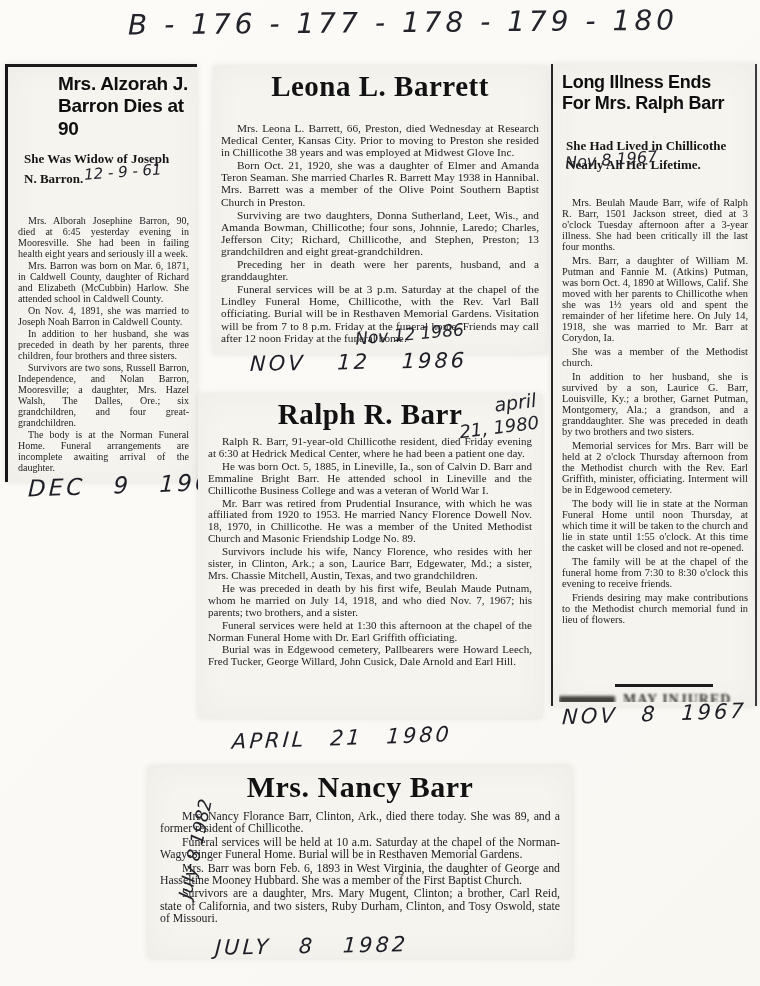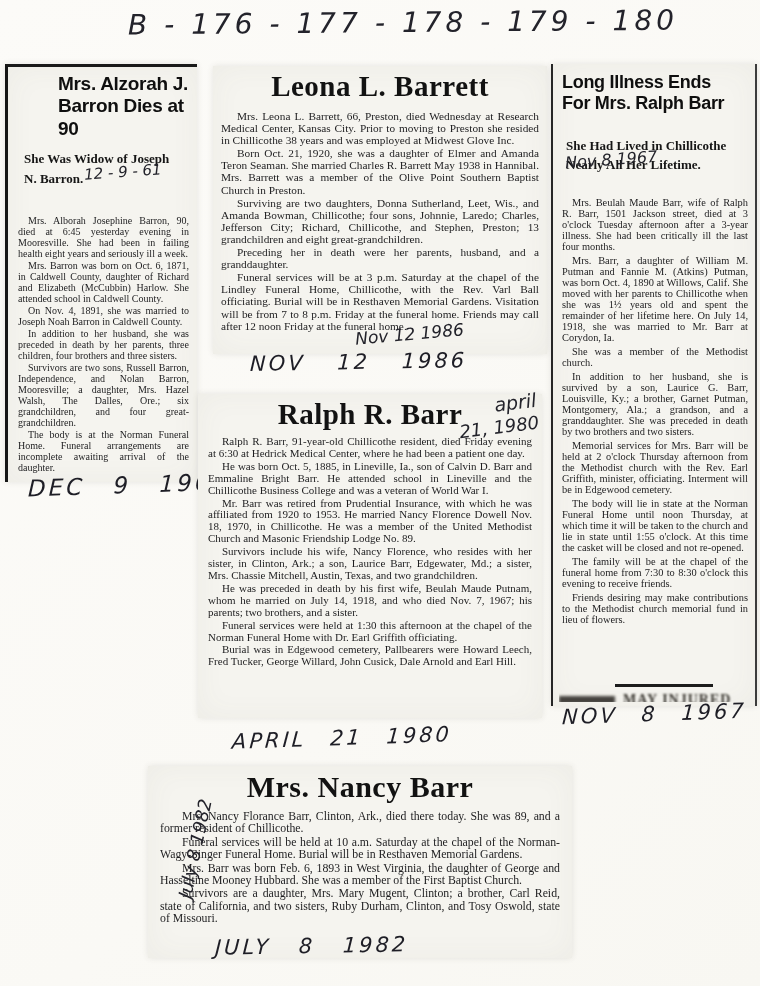--- a/index.html
+++ b/index.html
@@ -63,21 +63,21 @@
     border-left:3px solid #161616;border-top:3px solid #1a1a1a;
     padding:6px 8px 0 10px;}
   #barron .headline-sans{font-size:19px;margin-left:40px;}
   #barron .subhead{font-size:13px;line-height:1.55;margin:9px 0 0 6px;width:155px;}
   #barron .body{margin-top:25px;}
   #barron .np{font-size:10px;line-height:11px;text-indent:10px;}
   #barron-hw-inline{left:76px;top:96px;font-size:15px;transform:rotate(-4deg);}
 
   
   #barrett{left:213px;top:66px;width:334px;height:288px;padding:4px 8px 0 8px;}
-  #barrett .headline-serif{font-size:29px;margin-bottom:7px;}
+  #barrett .headline-serif{font-size:29px;margin-bottom:19px;}
   #barrett .np{font-size:11.3px;line-height:12.1px;text-indent:16px;}
   #barrett-hw-inline{left:142px;top:258px;font-size:17px;transform:rotate(-5deg);}
 
   
   #ralph{left:198px;top:394px;width:344px;height:324px;padding:4px 10px 0 10px;}
   #ralph .headline-serif{font-size:29px;margin-bottom:5px;}
   #ralph .np{font-size:11px;line-height:11.9px;text-indent:14px;}
   #ralph-hw-inline{left:218px;top:2px;width:122px;text-align:right;transform:rotate(-7deg);line-height:1.2;}
   #ralph-hw-inline .l1{font-size:19px;}
   #ralph-hw-inline .l2{font-size:18px;}
@@ -116,21 +116,21 @@
 <div class="page">
 
   <div class="hw abs" id="header-annotation">B - 176 - 177 - 178 - 179 - 180</div>
 
   <div class="clipping" id="barron">
     <div class="headline-sans">Mrs. Alzorah J. Barron Dies at 90</div>
     <div class="subhead">She Was Widow of Joseph N. Barron.</div>
     <div class="hw abs" id="barron-hw-inline">12 - 9 - 61</div>
     <div class="body">
       <p class="np">Mrs. Alborah Josephine Barron, 90, died at 6:45 yesterday evening in Mooresville. She had been in failing health eight years and seriously ill a week.</p>
-      <p class="np">Mrs. Barron was born on Oct. 6, 1871, in Caldwell County, daughter of Richard and Elizabeth (McCubbin) Harlow. She attended school in Caldwell County.</p>
+      <p class="np">Mrs. Barron was born on Mar. 6, 1871, in Caldwell County, daughter of Richard and Elizabeth (McCubbin) Harlow. She attended school in Caldwell County.</p>
       <p class="np">On Nov. 4, 1891, she was married to Joseph Noah Barron in Caldwell County.</p>
       <p class="np">In addition to her husband, she was preceded in death by her parents, three children, four brothers and three sisters.</p>
       <p class="np">Survivors are two sons, Russell Barron, Independence, and Nolan Barron, Mooresville; a daughter, Mrs. Hazel Walsh, The Dalles, Ore.; six grandchildren, and four great-grandchildren.</p>
       <p class="np">The body is at the Norman Funeral Home. Funeral arrangements are incomplete awaiting arrival of the daughter.</p>
     </div>
   </div>
   <div class="hw-caps abs" id="date-dec">DEC 9 1961</div>
 
   <div class="clipping" id="barrett">
     <div class="headline-serif">Leona L. Barrett</div>

